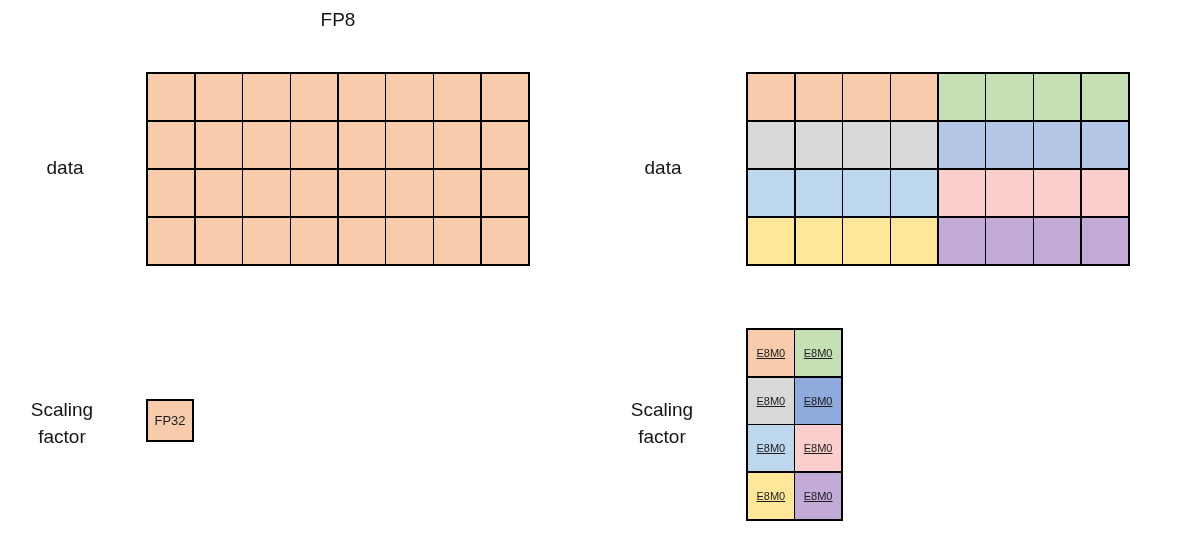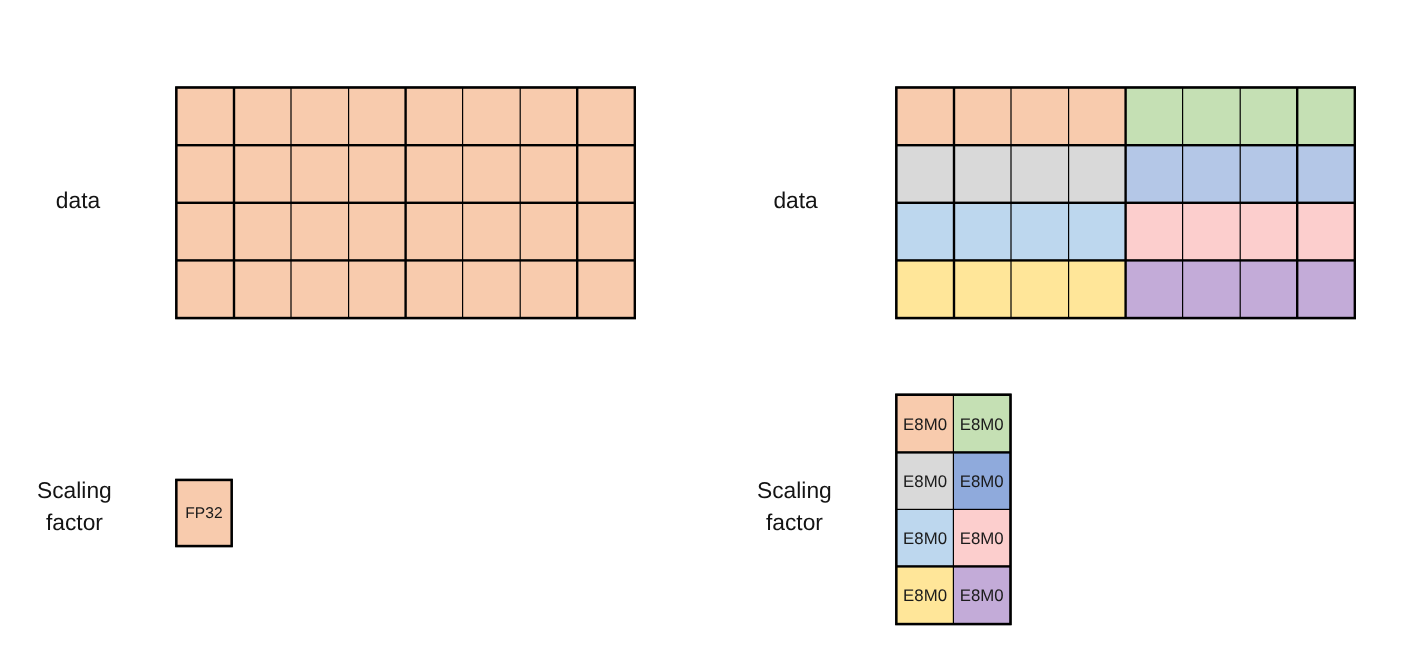--- a/index.html
+++ b/index.html
@@ -43,27 +43,28 @@
   .cell{
     display:flex;
     align-items:center;
     justify-content:center;
     font-size:11px;
     color:#1b1b1b;
     letter-spacing:0px;
     overflow:hidden;
   }
   .fp32-grid .cell{font-size:13px;}
-  .scale-grid .cell{font-size:14px;}
+  .scale-grid .cell{font-size:11px;text-decoration:underline;}
 </style>
 </head>
 <body>
 
 <div class="canvas">
 
+  <div class="title" style="left:146px; top:8px; width:384px;">FP8</div>
 
   <div class="side-label" style="left:20px; top:156px; width:90px;">data</div>
 
   <div class="grid" style="left: 146px; top: 72px; width: 384px; height: 194px; grid-template-columns: repeat(8, 1fr); grid-template-rows: repeat(4, 1fr);">
       <div class="cell" style="background: rgb(248, 203, 173);"></div>
       <div class="cell" style="background: rgb(248, 203, 173);"></div>
       <div class="cell" style="background: rgb(248, 203, 173);"></div>
       <div class="cell" style="background: rgb(248, 203, 173);"></div>
       <div class="cell" style="background: rgb(248, 203, 173);"></div>
       <div class="cell" style="background: rgb(248, 203, 173);"></div>
@@ -93,21 +94,21 @@
       <div class="cell" style="background: rgb(248, 203, 173);"></div>
       <div class="cell" style="background: rgb(248, 203, 173);"></div>
       <div class="cell" style="background: rgb(248, 203, 173);"></div>
     </div>
 
   <div class="scaling-label" style="left:8px; top:396px; width:108px;">
     <div>Scaling</div>
     <div>factor</div>
   </div>
 
-  <div class="grid fp32-grid" style="left: 146px; top: 399px; width: 48px; height: 57px; grid-template-columns: repeat(1, 1fr); grid-template-rows: repeat(1, 1fr);">
+  <div class="grid fp32-grid" style="left: 146px; top: 399px; width: 48px; height: 43px; grid-template-columns: repeat(1, 1fr); grid-template-rows: repeat(1, 1fr);">
       <div class="cell" style="background: rgb(248, 203, 173);">FP32</div>
     </div>
 
 
   <div class="side-label" style="left:618px; top:156px; width:90px;">data</div>
 
   <div class="grid" style="left: 746px; top: 72px; width: 384px; height: 194px; grid-template-columns: repeat(8, 1fr); grid-template-rows: repeat(4, 1fr);">
       <div class="cell" style="background: rgb(248, 203, 173);"></div>
       <div class="cell" style="background: rgb(248, 203, 173);"></div>
       <div class="cell" style="background: rgb(248, 203, 173);"></div>

